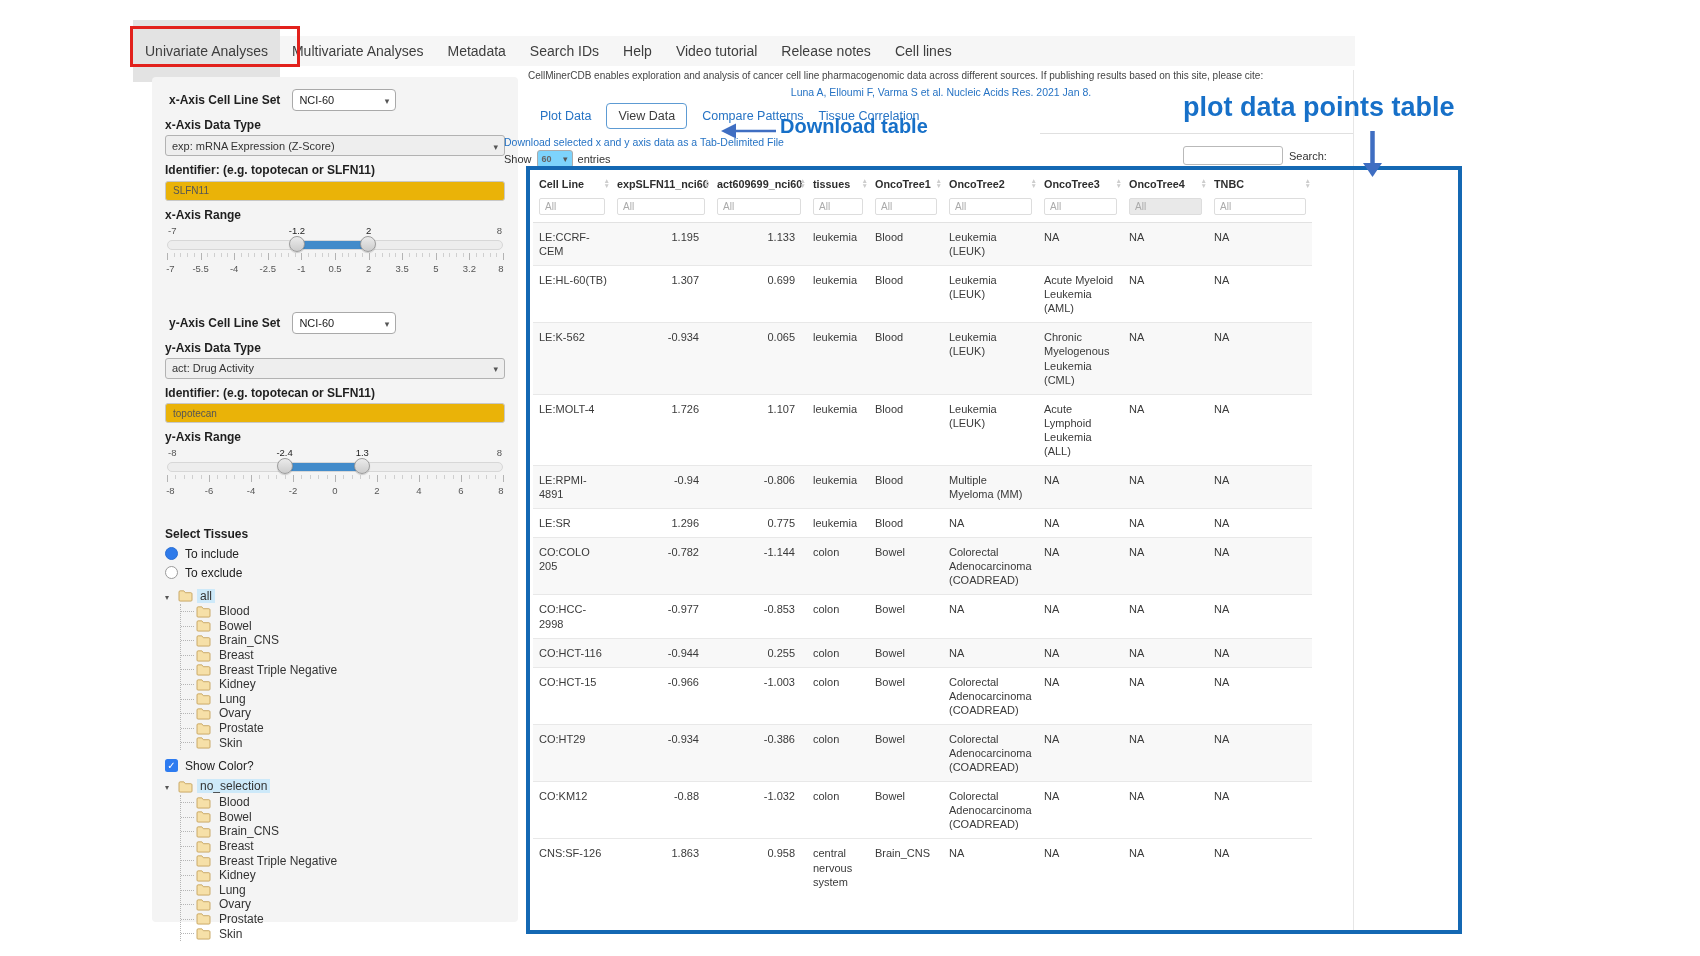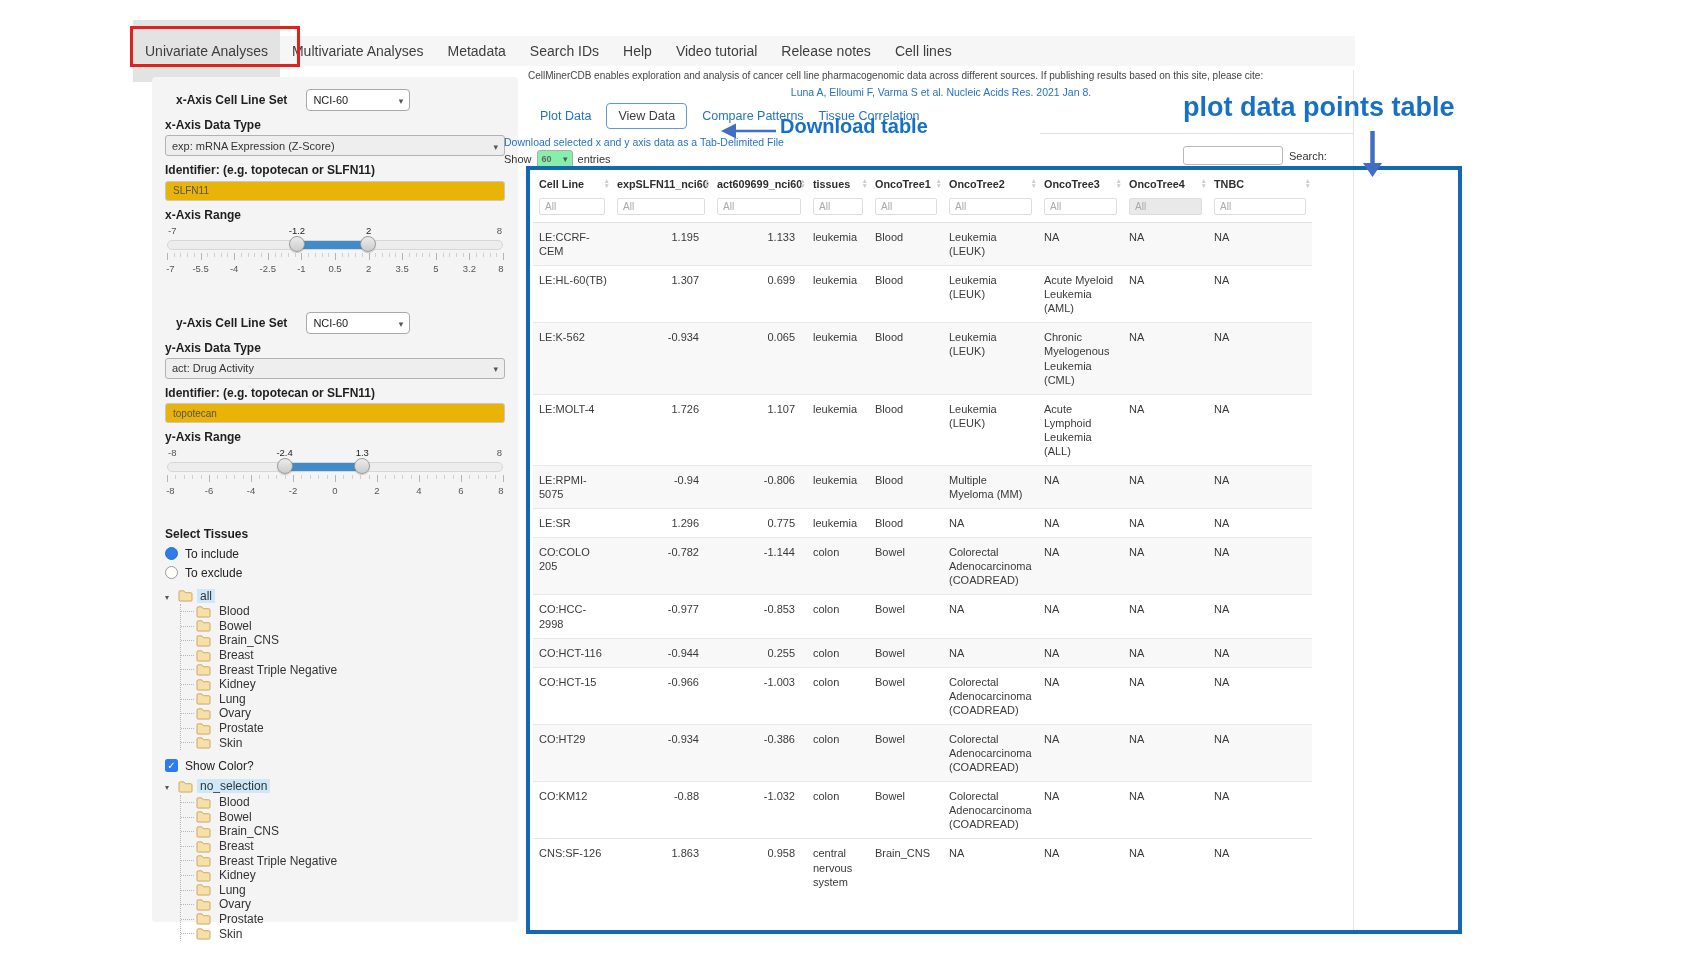--- a/index.html
+++ b/index.html
@@ -12,21 +12,21 @@
   .nav-item{padding:16px 12px;height:30px;display:flex;align-items:center;white-space:nowrap;cursor:pointer;}
   .nav-item.active{background:#e3e3e3;}
   .red-box{position:absolute;left:130px;top:26px;width:170px;height:41px;border:3px solid #e2211c;
            box-sizing:border-box;z-index:6;pointer-events:none;}
 
   
   .sidebar{position:absolute;left:152px;top:77px;width:366px;height:845px;background:#f4f4f4;
            border-radius:4px;padding:12px 13px;box-sizing:border-box;}
   .fld-label{font-size:12px;font-weight:bold;color:#1f1f1f;margin:7px 0 3px;}
   .inline-row{display:flex;align-items:center;gap:8px;height:22px;}
-  .inline-row .fld-label{margin:11px;}
+  .inline-row .fld-label{margin:4px;}
   .mini-select{width:104px;height:22px;background:#fff;border:1px solid #a9a9a9;border-radius:4px;
                font-size:11px;display:flex;align-items:center;justify-content:space-between;
                padding:0 6px;color:#222;box-sizing:border-box;cursor:pointer;}
   .wide-select{height:21px;background:#eeeeee;border:1px solid #b2b2b2;border-radius:3px;font-size:11px;
                display:flex;align-items:center;justify-content:space-between;padding:0 6px;color:#333;
                box-sizing:border-box;cursor:pointer;}
   .chev::after{content:"▾";font-size:9px;color:#555;}
   .text-input{width:100%;height:20px;background:#eab308;border:1px solid #c8c8c8;border-radius:3px;
               font-size:10px;color:#555;padding:0 7px;box-sizing:border-box;font-family:inherit;}
   .gap28{height:28px;} .gap14{height:14px;}
@@ -73,21 +73,21 @@
             color:#444;white-space:nowrap;}
   .citation-link{position:absolute;left:528px;top:86px;width:826px;text-align:center;font-size:10.5px;
             color:#2673c4;cursor:pointer;}
   .tabs{position:absolute;left:540px;top:103px;display:flex;align-items:center;gap:15px;
         font-size:12.5px;color:#2673c4;}
   .tab{cursor:pointer;white-space:nowrap;}
   .tab.selected{border:1.5px solid #5d9bd3;border-radius:4px;padding:5px 11px;color:#3c3c3c;}
   .dl-link{position:absolute;left:504px;top:136px;font-size:10.5px;color:#2673c4;cursor:pointer;white-space:nowrap;}
   .show-entries{position:absolute;left:504px;top:150px;display:flex;align-items:center;gap:5px;
                 font-size:11px;color:#333;}
-  .entries-select{width:36px;height:18px;border:1px solid #ababab;border-radius:3px;background:#86efac;
+  .entries-select{width:36px;height:18px;border:1px solid #ababab;border-radius:3px;background:#7dd3fc;
                   display:flex;align-items:center;justify-content:space-between;padding:8px 4px;
                   font-size:9px;color:#666;box-sizing:border-box;cursor:pointer;font-weight:bold;}
   .search-wrap{position:absolute;left:1183px;top:146px;display:flex;align-items:center;gap:6px;
                font-size:11px;color:#333;}
   .search-input{width:100px;height:19px;border:1px solid #b9b9b9;border-radius:3px;background:#fff;box-sizing:border-box;}
   .hdr-line{position:absolute;left:1040px;top:133px;width:313px;height:1px;background:#e0e0e0;}
   .divider{position:absolute;left:1353px;top:70px;width:1px;height:861px;background:#e6e6e6;z-index:0;}
 
   
   .table-box{position:absolute;left:526px;top:166px;width:936px;height:768px;border:4px solid #1468b3;
@@ -573,21 +573,21 @@
             <td class="num">1.726</td>
             <td class="num">1.107</td>
             <td>leukemia</td>
             <td>Blood</td>
             <td>Leukemia (LEUK)</td>
             <td>Acute Lymphoid Leukemia (ALL)</td>
             <td>NA</td>
             <td>NA</td>
           </tr>
           <tr class="odd">
-            <td>LE:RPMI-5075</td>
+            <td>LE:RPMI-4891</td>
             <td class="num">-0.94</td>
             <td class="num">-0.806</td>
             <td>leukemia</td>
             <td>Blood</td>
             <td>Multiple Myeloma (MM)</td>
             <td>NA</td>
             <td>NA</td>
             <td>NA</td>
           </tr>
           <tr class="even">

